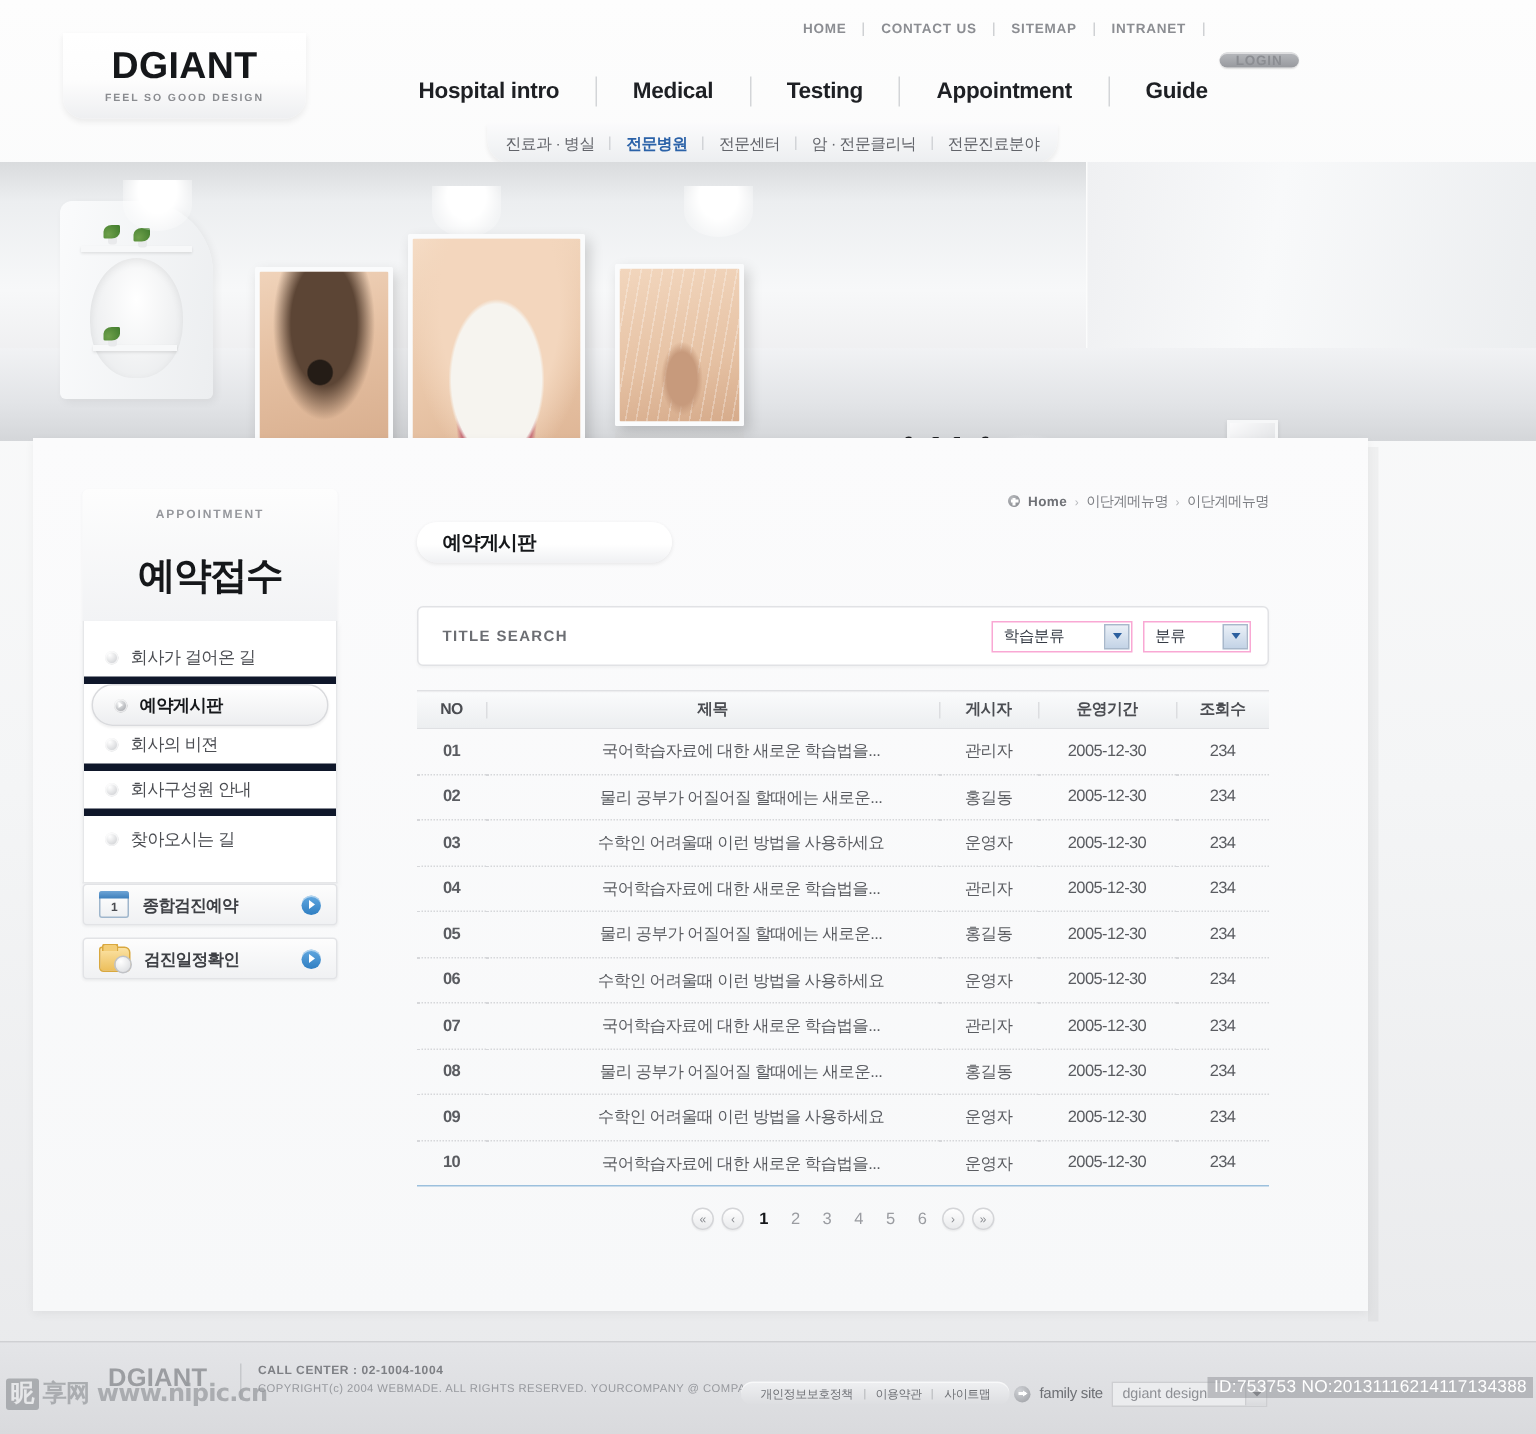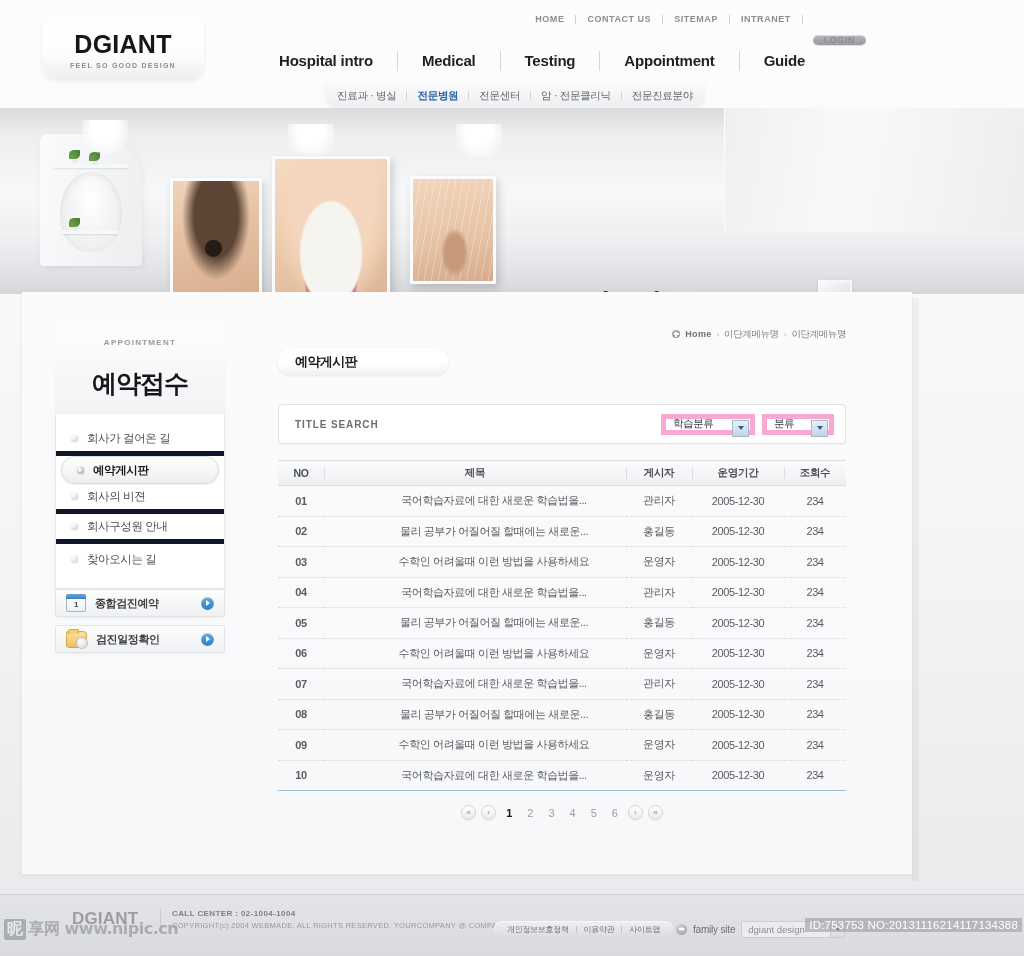--- a/index.html
+++ b/index.html
@@ -307,21 +307,21 @@
     margin-top: 29px; height: 40px; background:#ffffff;
     border:1px solid #e1e2e5; border-radius: 4px;
     display:flex; align-items:center; padding: 0 11px 0 16px;
     box-shadow: 0 1px 2px rgba(0,0,0,.04);
   }
   .searchbar .lbl {
     font-size: 10px; font-weight: bold; letter-spacing: .09em; color: #6c6e73;
   }
   .searchbar .sel-wrap { margin-left:auto; display:flex; gap: 7px; }
   .sel {
-    width: 94px; height: 21px; border: 5px solid #f9a8d4; background:#ffffff;
+    width: 94px; height: 21px; border: 1px solid #f9a8d4; background:#ffffff;
     display:flex; align-items:center; padding-left: 7px; position:relative;
     font-size: 10.5px; color:#343a44; letter-spacing:-.4px;
   }
   .sel.narrow { width: 72px; }
   .sel .caret {
     position:absolute; right:1px; top:1px; width: 17px; height: 17px;
     background: linear-gradient(180deg,#eaf0f7,#c3d3e6);
     border: 1px solid #a8b8cb;
     display:flex; align-items:center; justify-content:center;
   }

